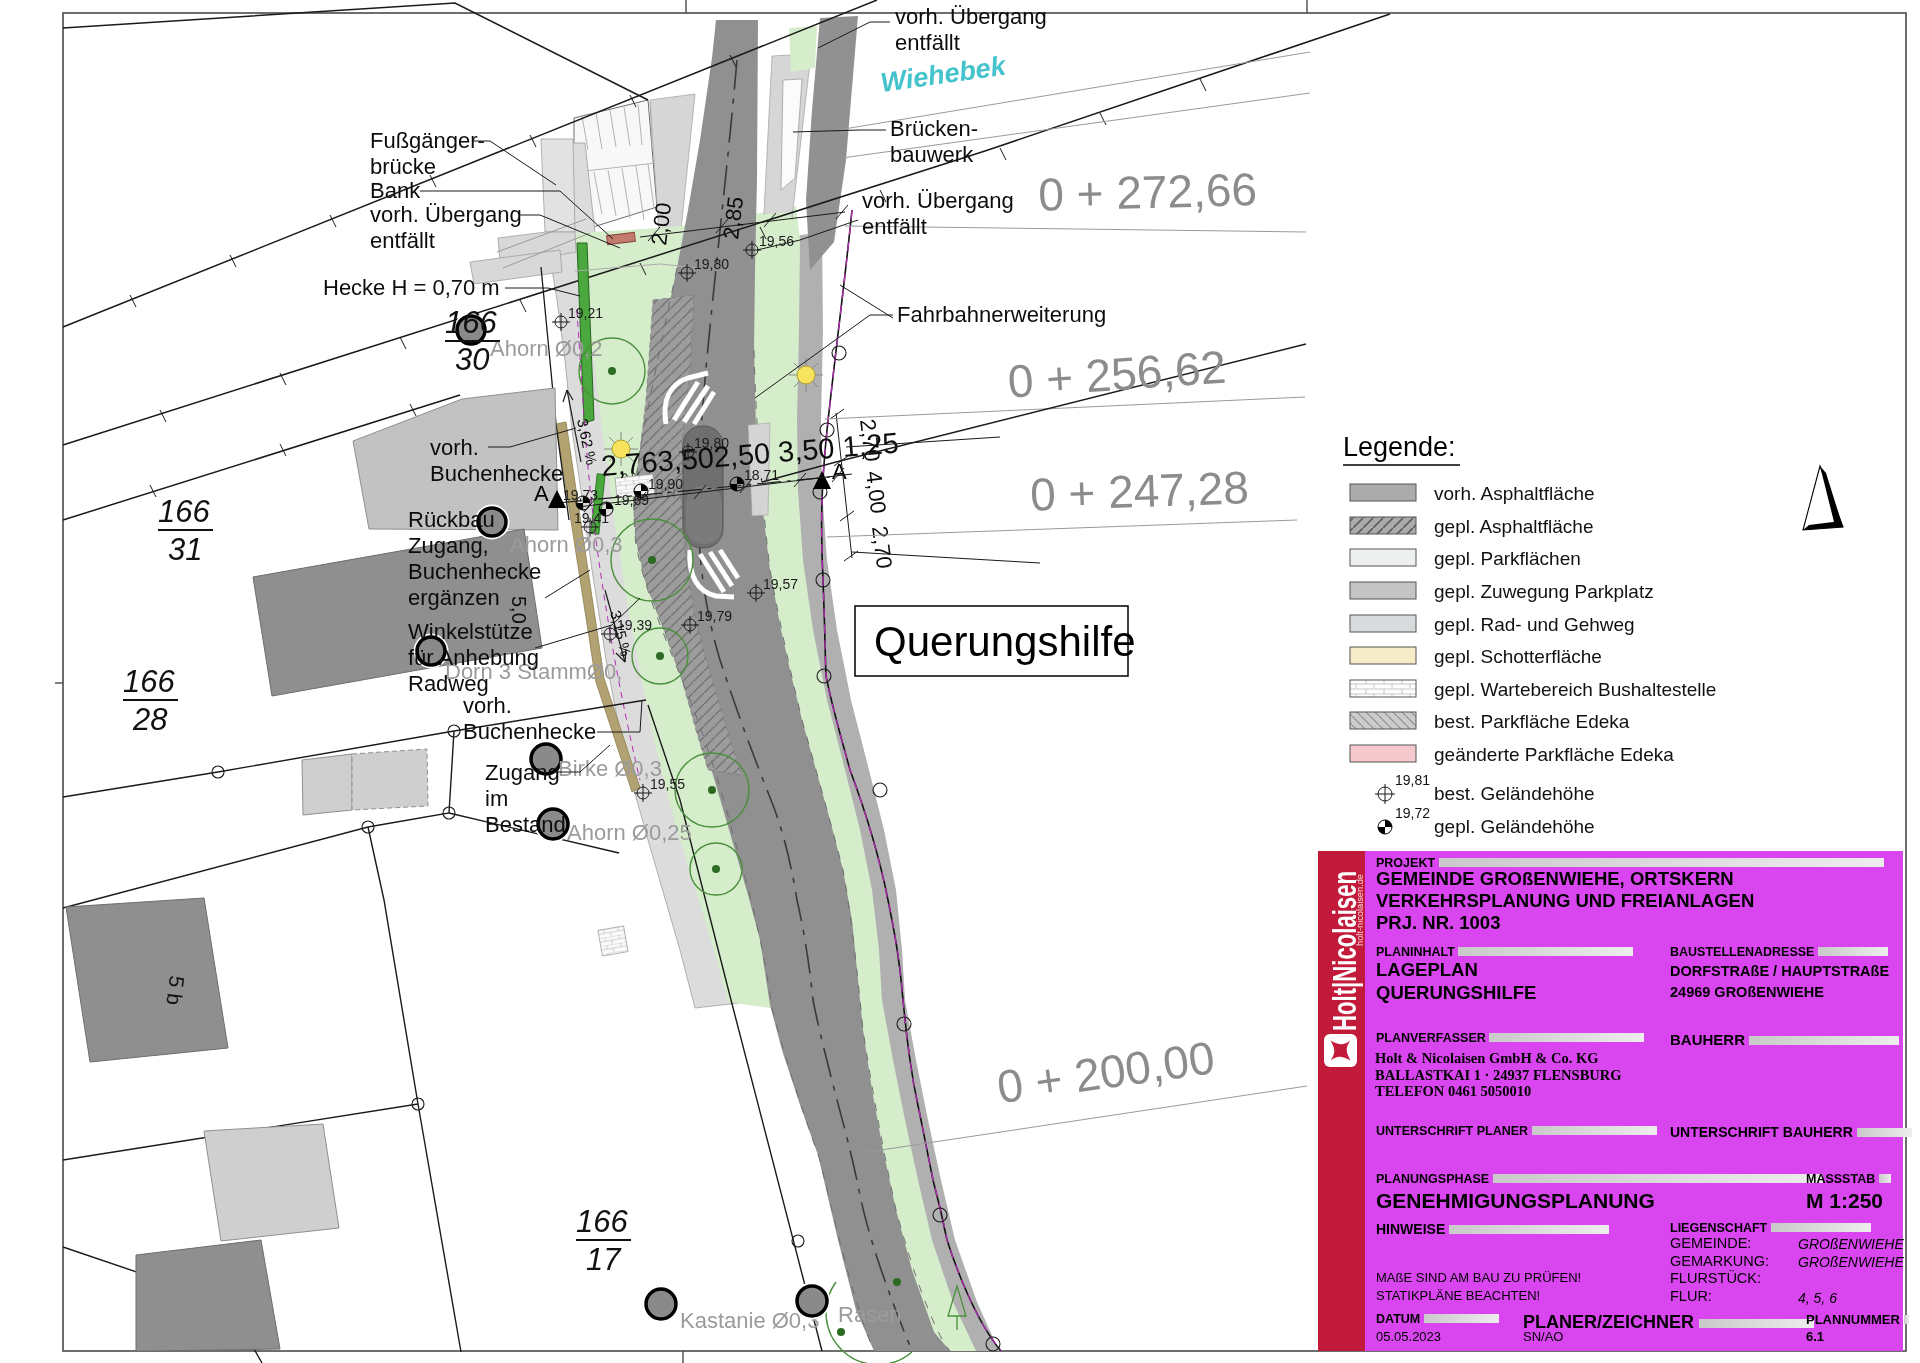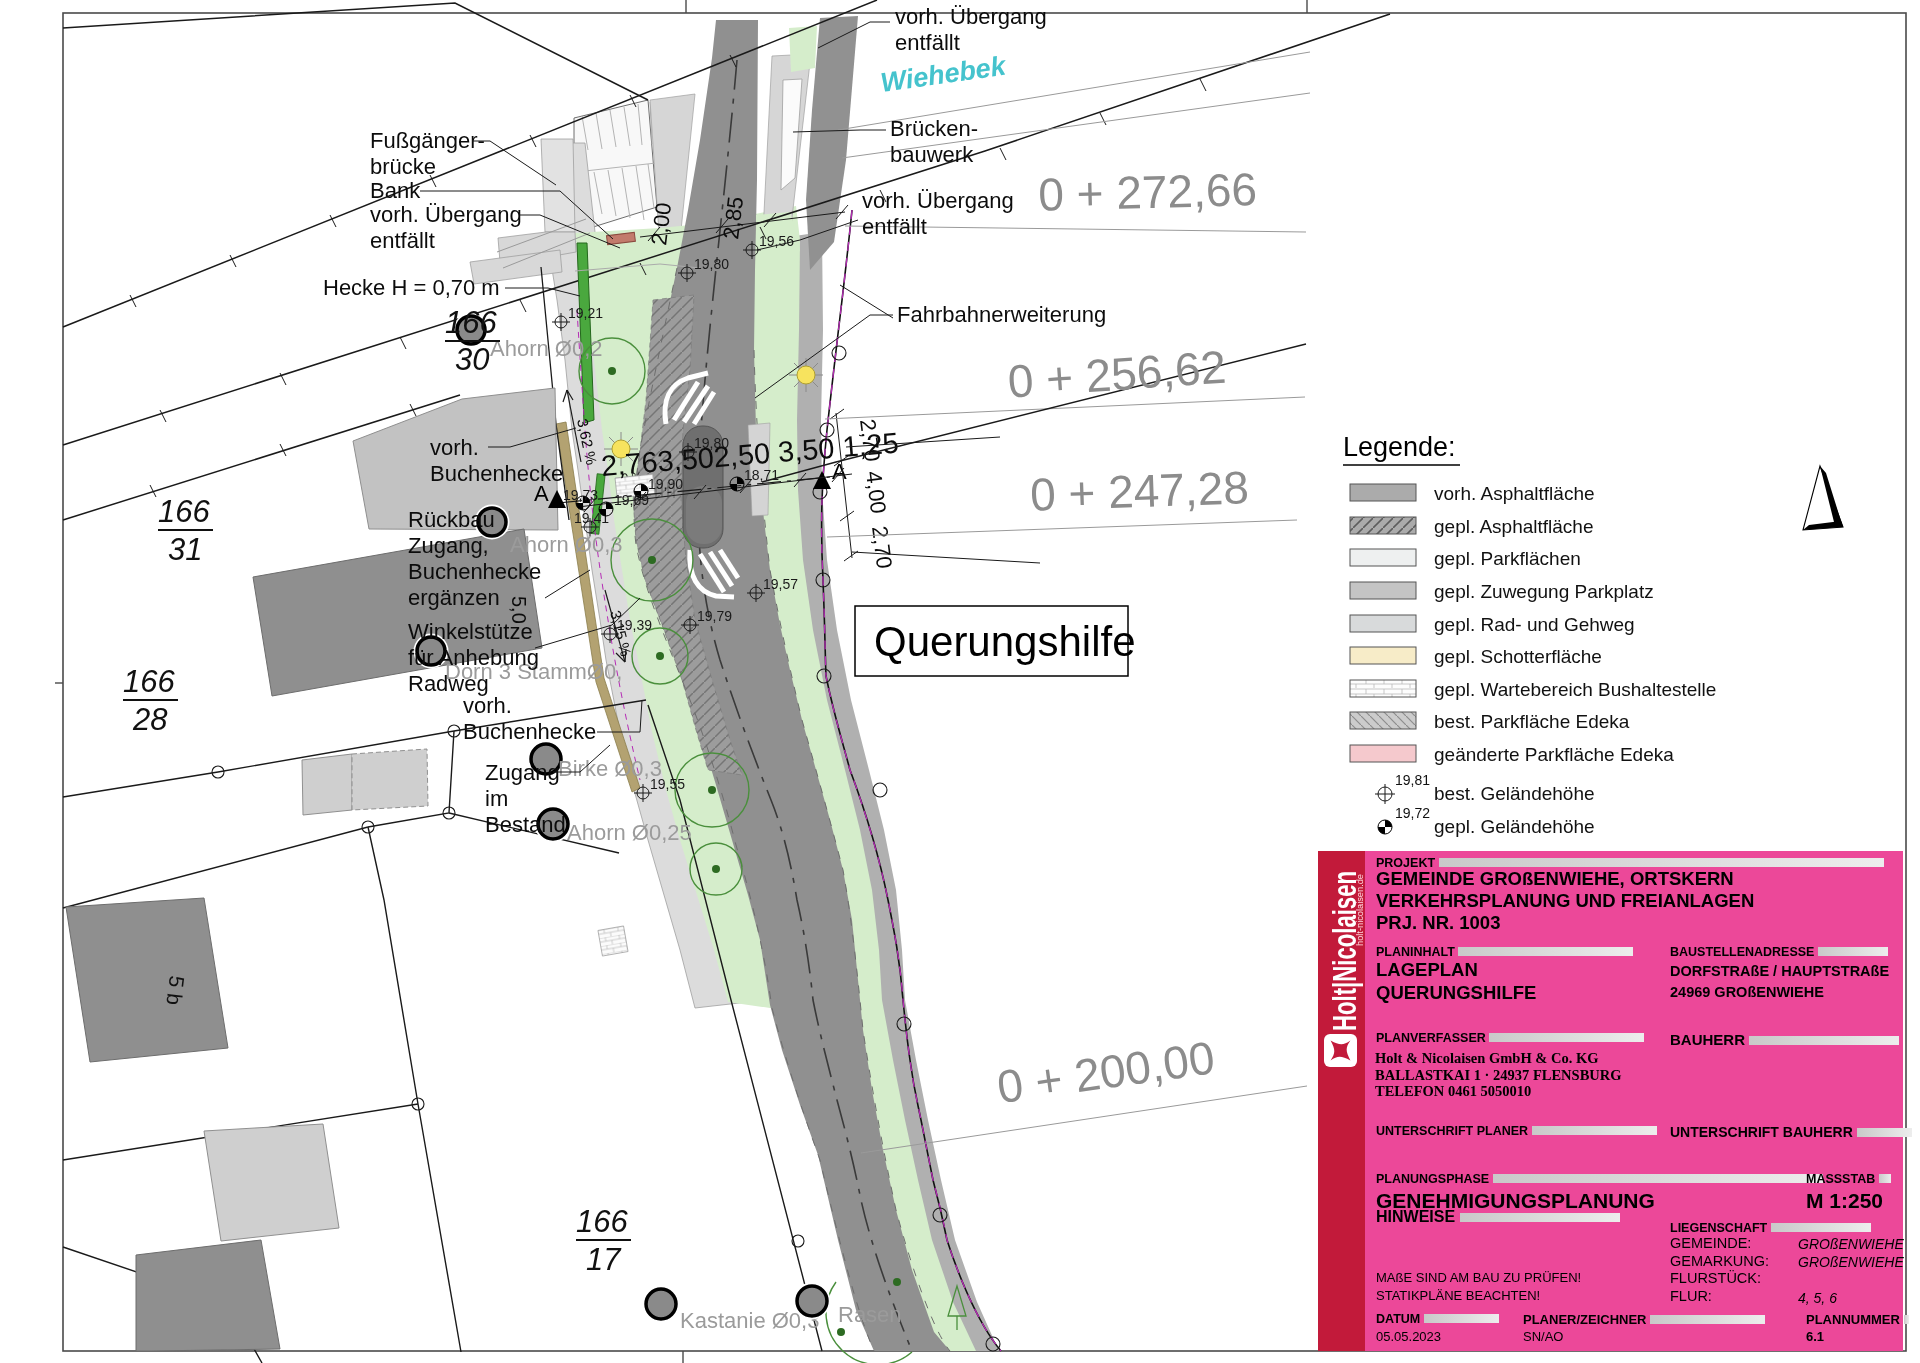--- a/index.html
+++ b/index.html
@@ -622,21 +622,21 @@
       <text x="0" y="0" font-size="34" font-weight="bold" fill="#fff" textLength="160" lengthAdjust="spacingAndGlyphs">Holt|Nicolaisen</text>
     </g>
     <g transform="translate(45,95) rotate(-90)">
       <text x="0" y="0" font-size="9" fill="#ffd7de" textLength="72" lengthAdjust="spacingAndGlyphs">holt-nicolaisen.de</text>
     </g>
 
     <rect x="6" y="183" width="33" height="33" rx="6" fill="#fff"></rect>
     <path d="M22.5,185.5 C24,194 26.5,196.5 36.5,199.5 C26.5,202.5 24,205 22.5,213.5 C21,205 18.5,202.5 8.5,199.5 C18.5,196.5 21,194 22.5,185.5 Z" fill="#c21a3a" transform="rotate(45 22.5 199.5)"></path>
   </svg>
 
-  <div class="abs" style="left:47px;top:0;width:538px;height:500px;background:#ec4899;color:#000;">
+  <div class="abs" style="left:47px;top:0;width:538px;height:500px;background:#d946ef;color:#000;">
 
     <div class="abs" style="left:11px;top:5px;font-weight:bold;font-size:12.5px;white-space:nowrap;">PROJEKT&nbsp;<span style="display:inline-block;width:445px;height:9px;background:linear-gradient(90deg,#c9c9c9,#ededed);"></span></div>
     <div class="abs" style="left:11px;top:17px;font-weight:bold;font-size:18.5px;line-height:22px;white-space:nowrap;">GEMEINDE GROßENWIEHE, ORTSKERN<br>VERKEHRSPLANUNG UND FREIANLAGEN<br>PRJ. NR. 1003</div>
 
     <div class="abs" style="left:11px;top:94px;font-weight:bold;font-size:12.5px;white-space:nowrap;">PLANINHALT&nbsp;<span style="display:inline-block;width:175px;height:9px;background:linear-gradient(90deg,#c9c9c9,#ededed);"></span></div>
     <div class="abs" style="left:11px;top:107px;font-weight:bold;font-size:18.5px;line-height:23px;white-space:nowrap;">LAGEPLAN<br>QUERUNGSHILFE</div>
 
     <div class="abs" style="left:305px;top:94px;font-weight:bold;font-size:12.5px;white-space:nowrap;">BAUSTELLENADRESSE&nbsp;<span style="display:inline-block;width:70px;height:9px;background:linear-gradient(90deg,#c9c9c9,#ededed);"></span></div>
     <div class="abs" style="left:305px;top:110px;font-weight:bold;font-size:14.5px;line-height:21px;white-space:nowrap;">DORFSTRAßE / HAUPTSTRAßE<br>24969 GROßENWIEHE</div>
 
@@ -648,29 +648,29 @@
     <div class="abs" style="left:11px;top:273px;font-weight:bold;font-size:12.5px;white-space:nowrap;">UNTERSCHRIFT PLANER&nbsp;<span style="display:inline-block;width:125px;height:9px;background:linear-gradient(90deg,#c9c9c9,#ededed);"></span></div>
 
     <div class="abs" style="left:305px;top:273px;font-weight:bold;font-size:14px;white-space:nowrap;">UNTERSCHRIFT BAUHERR&nbsp;<span style="display:inline-block;width:55px;height:9px;background:linear-gradient(90deg,#c9c9c9,#ededed);"></span></div>
 
     <div class="abs" style="left:11px;top:321px;font-weight:bold;font-size:12.5px;white-space:nowrap;">PLANUNGSPHASE&nbsp;<span style="display:inline-block;width:330px;height:9px;background:linear-gradient(90deg,#c9c9c9,#ededed);"></span></div>
     <div class="abs" style="left:11px;top:338px;font-weight:bold;font-size:21px;white-space:nowrap;">GENEHMIGUNGSPLANUNG</div>
 
     <div class="abs" style="left:441px;top:321px;font-weight:bold;font-size:12.5px;white-space:nowrap;">MASSSTAB&nbsp;<span style="display:inline-block;width:12px;height:9px;background:linear-gradient(90deg,#c9c9c9,#ededed);"></span></div>
     <div class="abs" style="left:441px;top:338px;font-weight:bold;font-size:21px;white-space:nowrap;">M 1:250</div>
 
-    <div class="abs" style="left:11px;top:357px;font-weight:bold;font-size:16px;white-space:nowrap;">HINWEISE&nbsp;<span style="display:inline-block;width:160px;height:9px;background:linear-gradient(90deg,#c9c9c9,#ededed);"></span></div>
+    <div class="abs" style="left:11px;top:370px;font-weight:bold;font-size:14px;white-space:nowrap;">HINWEISE&nbsp;<span style="display:inline-block;width:160px;height:9px;background:linear-gradient(90deg,#c9c9c9,#ededed);"></span></div>
     <div class="abs" style="left:11px;top:418px;font-size:13px;line-height:18px;white-space:nowrap;">MAßE SIND AM BAU ZU PRÜFEN!<br>STATIKPLÄNE BEACHTEN!</div>
 
     <div class="abs" style="left:305px;top:370px;font-weight:bold;font-size:12.5px;white-space:nowrap;">LIEGENSCHAFT&nbsp;<span style="display:inline-block;width:100px;height:9px;background:linear-gradient(90deg,#c9c9c9,#ededed);"></span></div>
     <div class="abs" style="left:305px;top:384px;font-size:14.5px;line-height:17.5px;white-space:nowrap;">GEMEINDE:<br>GEMARKUNG:<br>FLURSTÜCK:<br>FLUR:</div>
     <div class="abs" style="left:433px;top:384px;font-size:14px;line-height:18px;white-space:nowrap;font-style:italic;">GROßENWIEHE<br>GROßENWIEHE<br>&nbsp;<br>4, 5, 6</div>
 
     <div class="abs" style="left:11px;top:461px;font-weight:bold;font-size:12.5px;white-space:nowrap;">DATUM&nbsp;<span style="display:inline-block;width:75px;height:9px;background:linear-gradient(90deg,#c9c9c9,#ededed);"></span></div>
     <div class="abs" style="left:11px;top:478px;font-size:13px;">05.05.2023</div>
 
-    <div class="abs" style="left:158px;top:461px;font-weight:bold;font-size:13px;white-space:nowrap;">PLANER/ZEICHNER&nbsp;<span style="display:inline-block;width:115px;height:9px;background:linear-gradient(90deg,#c9c9c9,#ededed);"></span></div>
+    <div class="abs" style="left:158px;top:461px;font-weight:bold;font-size:18px;white-space:nowrap;">PLANER/ZEICHNER&nbsp;<span style="display:inline-block;width:115px;height:9px;background:linear-gradient(90deg,#c9c9c9,#ededed);"></span></div>
     <div class="abs" style="left:158px;top:478px;font-size:13px;">SN/AO</div>
 
     <div class="abs" style="left:441px;top:461px;font-weight:bold;font-size:13px;white-space:nowrap;">PLANNUMMER&nbsp;<span style="display:inline-block;width:5px;height:9px;background:linear-gradient(90deg,#c9c9c9,#ededed);"></span></div>
     <div class="abs" style="left:441px;top:478px;font-size:13px;font-weight:bold;">6.1</div>
   </div>
 </div>
 
 </body></html>

